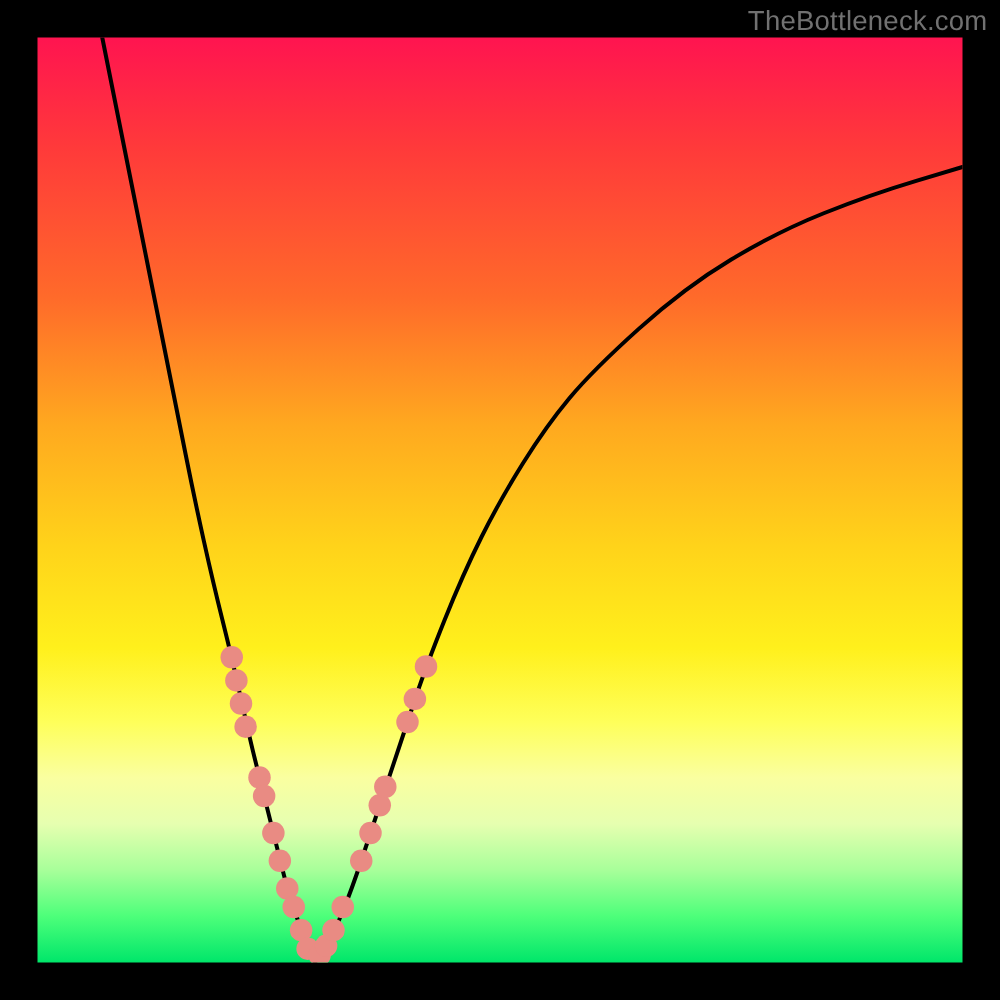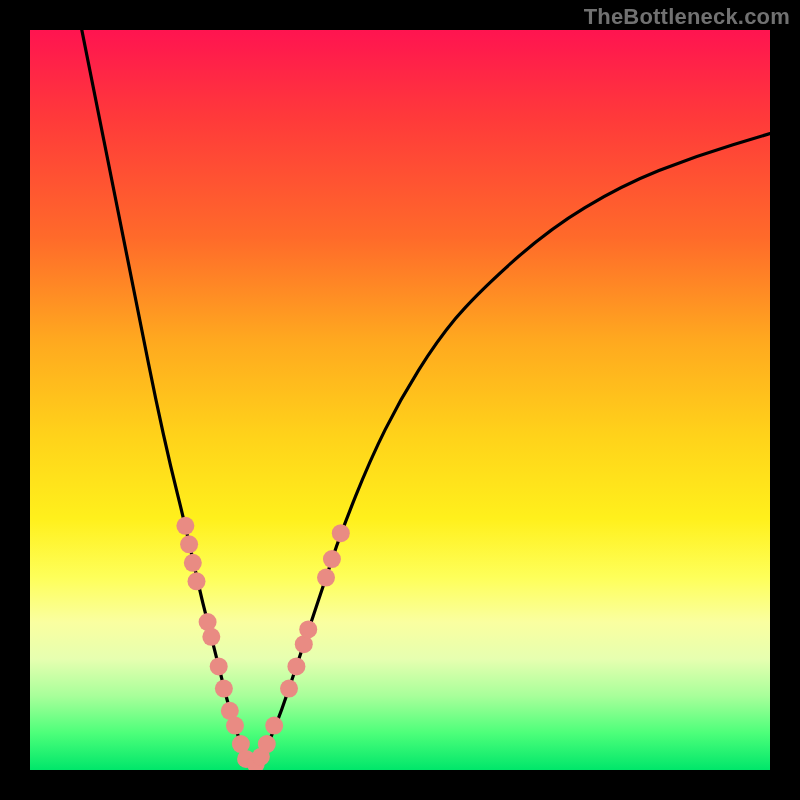--- a/index.html
+++ b/index.html
@@ -46,21 +46,21 @@
     width: 740px;
     height: 740px;
     display: block;
   }
   .attrib {
     position: absolute;
     top: 4px;
     right: 10px;
     font-family: Arial, Helvetica, sans-serif;
     font-size: 22px;
-    font-weight: 700;
+    font-weight: 400;
     color: #717171;
     letter-spacing: 0.2px;
   }
 </style>
 </head>
 <body>
 
 <div class="stage">
   <div class="attrib">TheBottleneck.com</div>
 

